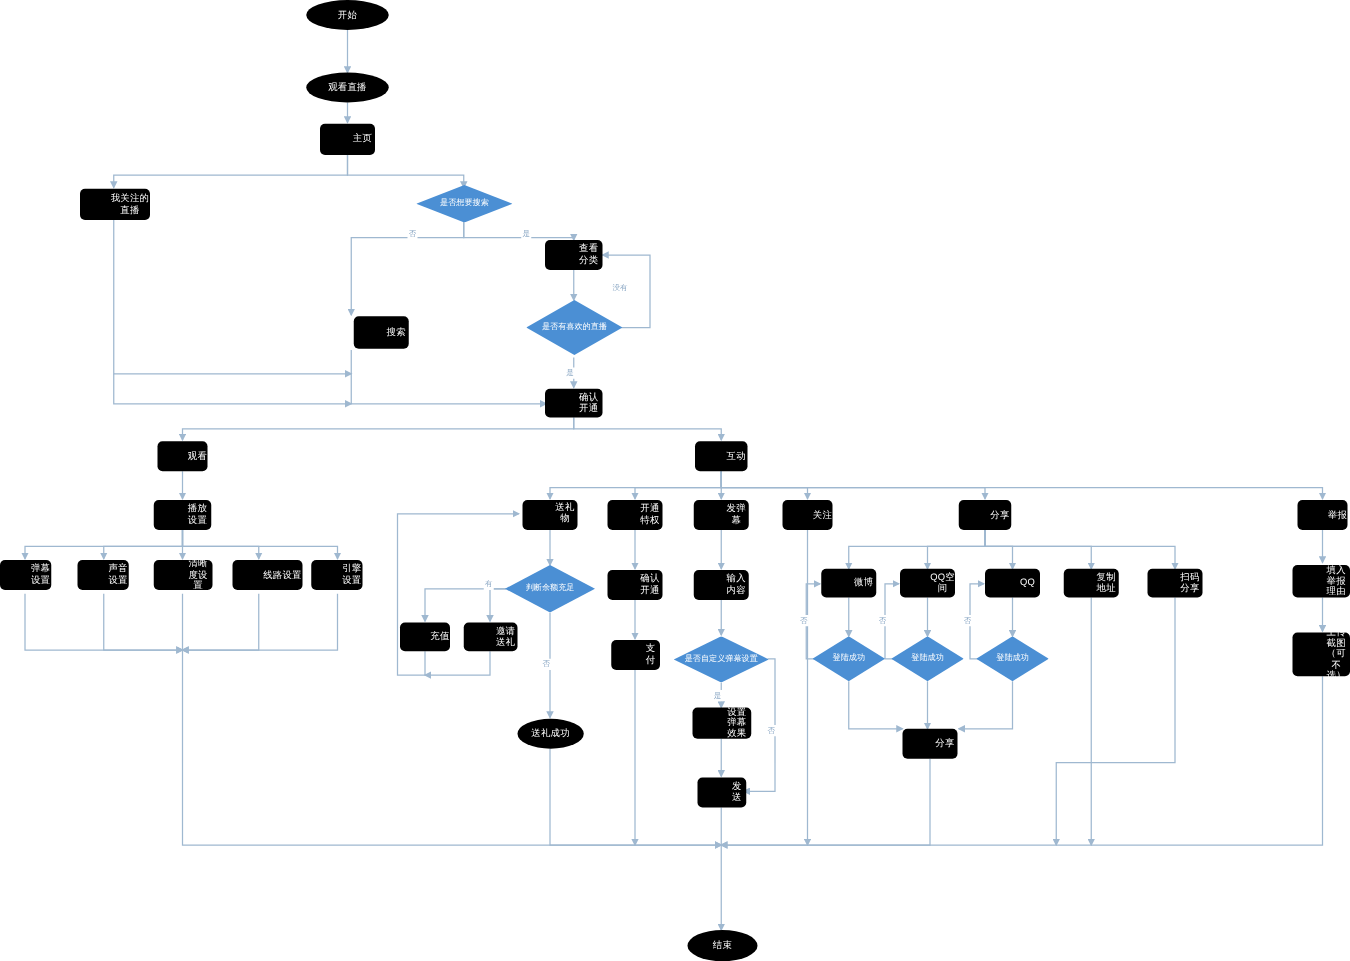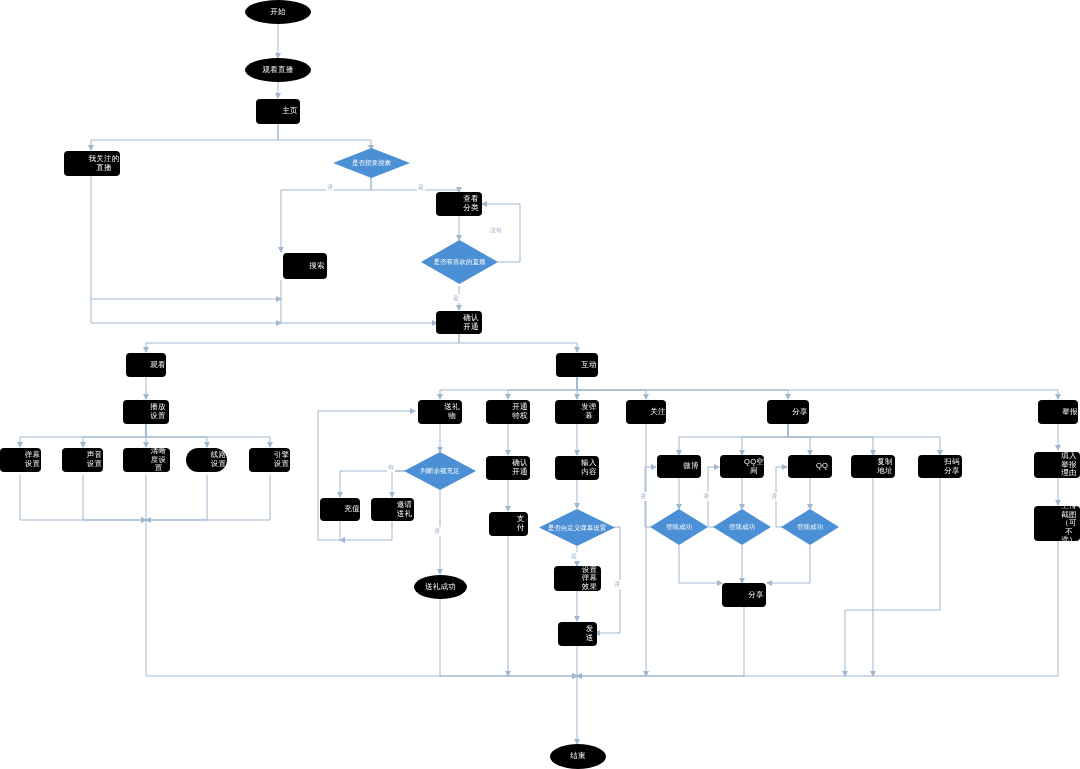--- a/index.html
+++ b/index.html
@@ -185,21 +185,21 @@
 
   <div class="node rect" style="left:0px;top:448px;width:41px;height:24px;">
     <span>弹幕设置</span>
     </div>
   <div class="node rect" style="left:62px;top:448px;width:41px;height:24px;">
     <span>声音设置</span>
     </div>
   <div class="node rect" style="left:123px;top:448px;width:47px;height:24px;">
     <span>清晰度设置</span>
     </div>
-  <div class="node rect" style="left:186px;top:448px;width:41px;height:24px;border-radius:12px;">
+  <div class="node rect" style="left:186px;top:448px;width:56px;height:24px;">
     <span>线路设置</span>
     </div>
   <div class="node rect" style="left:249px;top:448px;width:41px;height:24px;">
     <span>引擎设置</span>
     </div>
 
   <div class="node rect" style="left:556px;top:353px;width:42px;height:24px;">
     <span>互动</span>
     </div>
 

